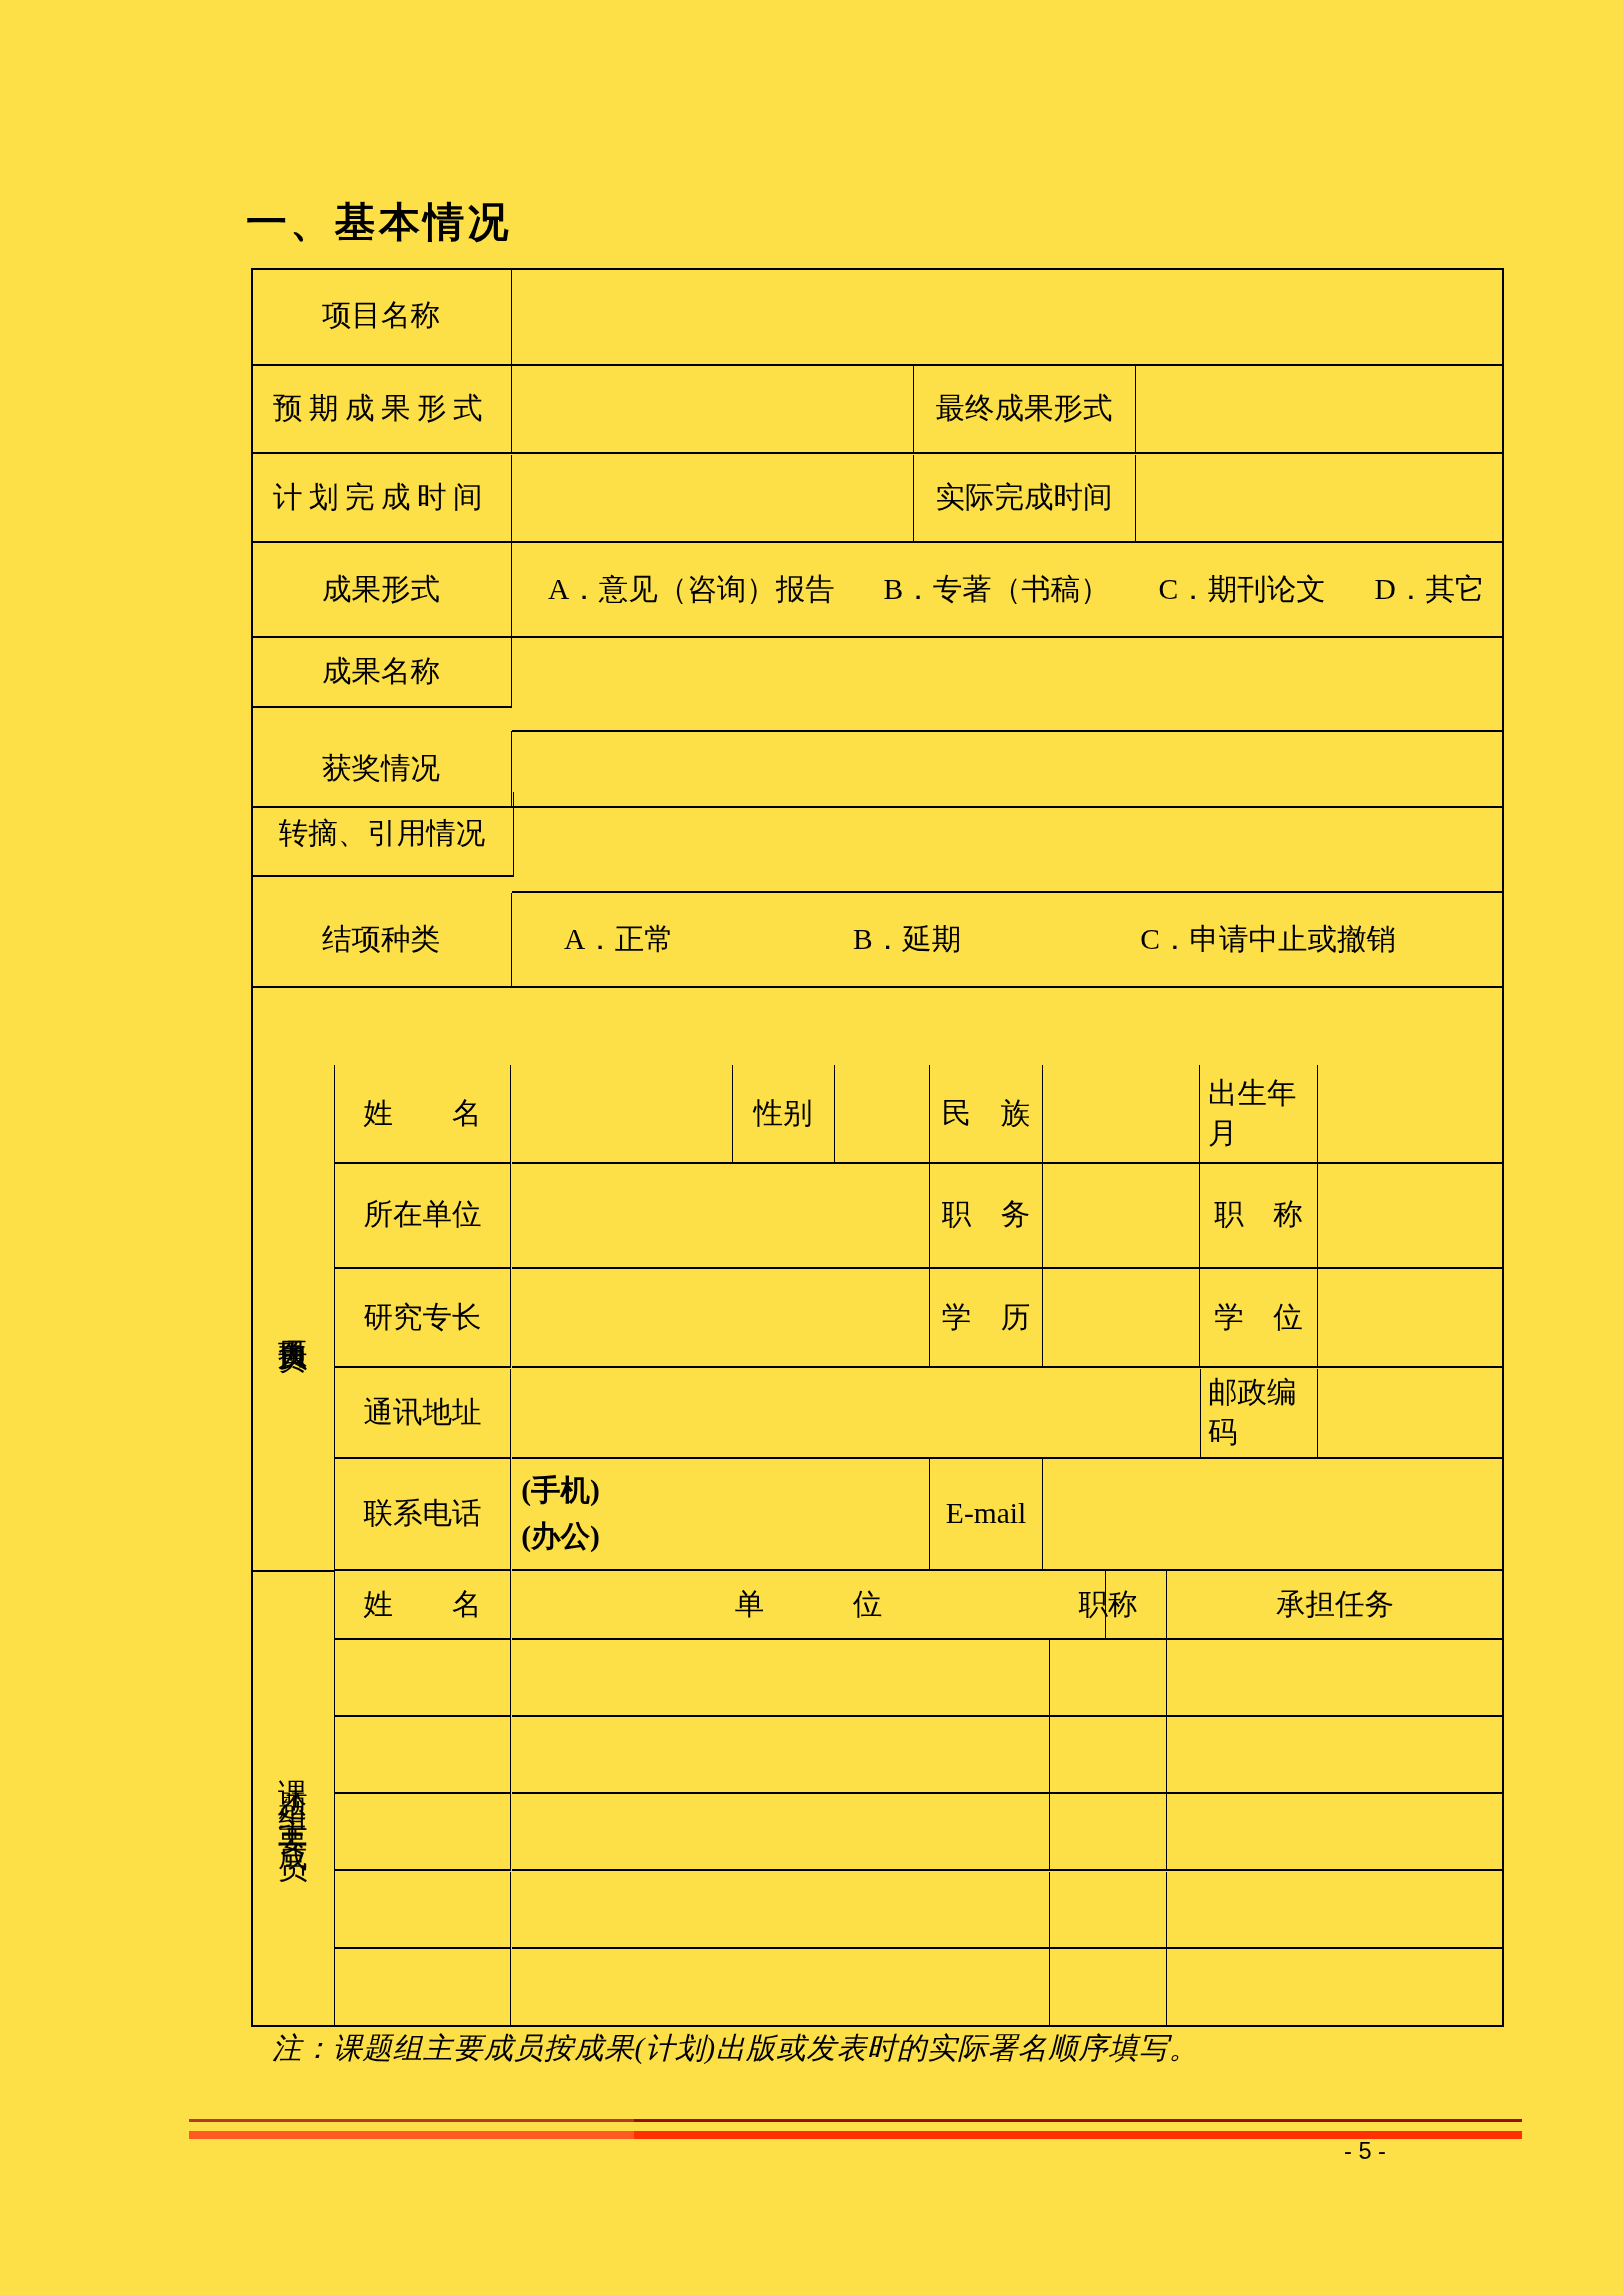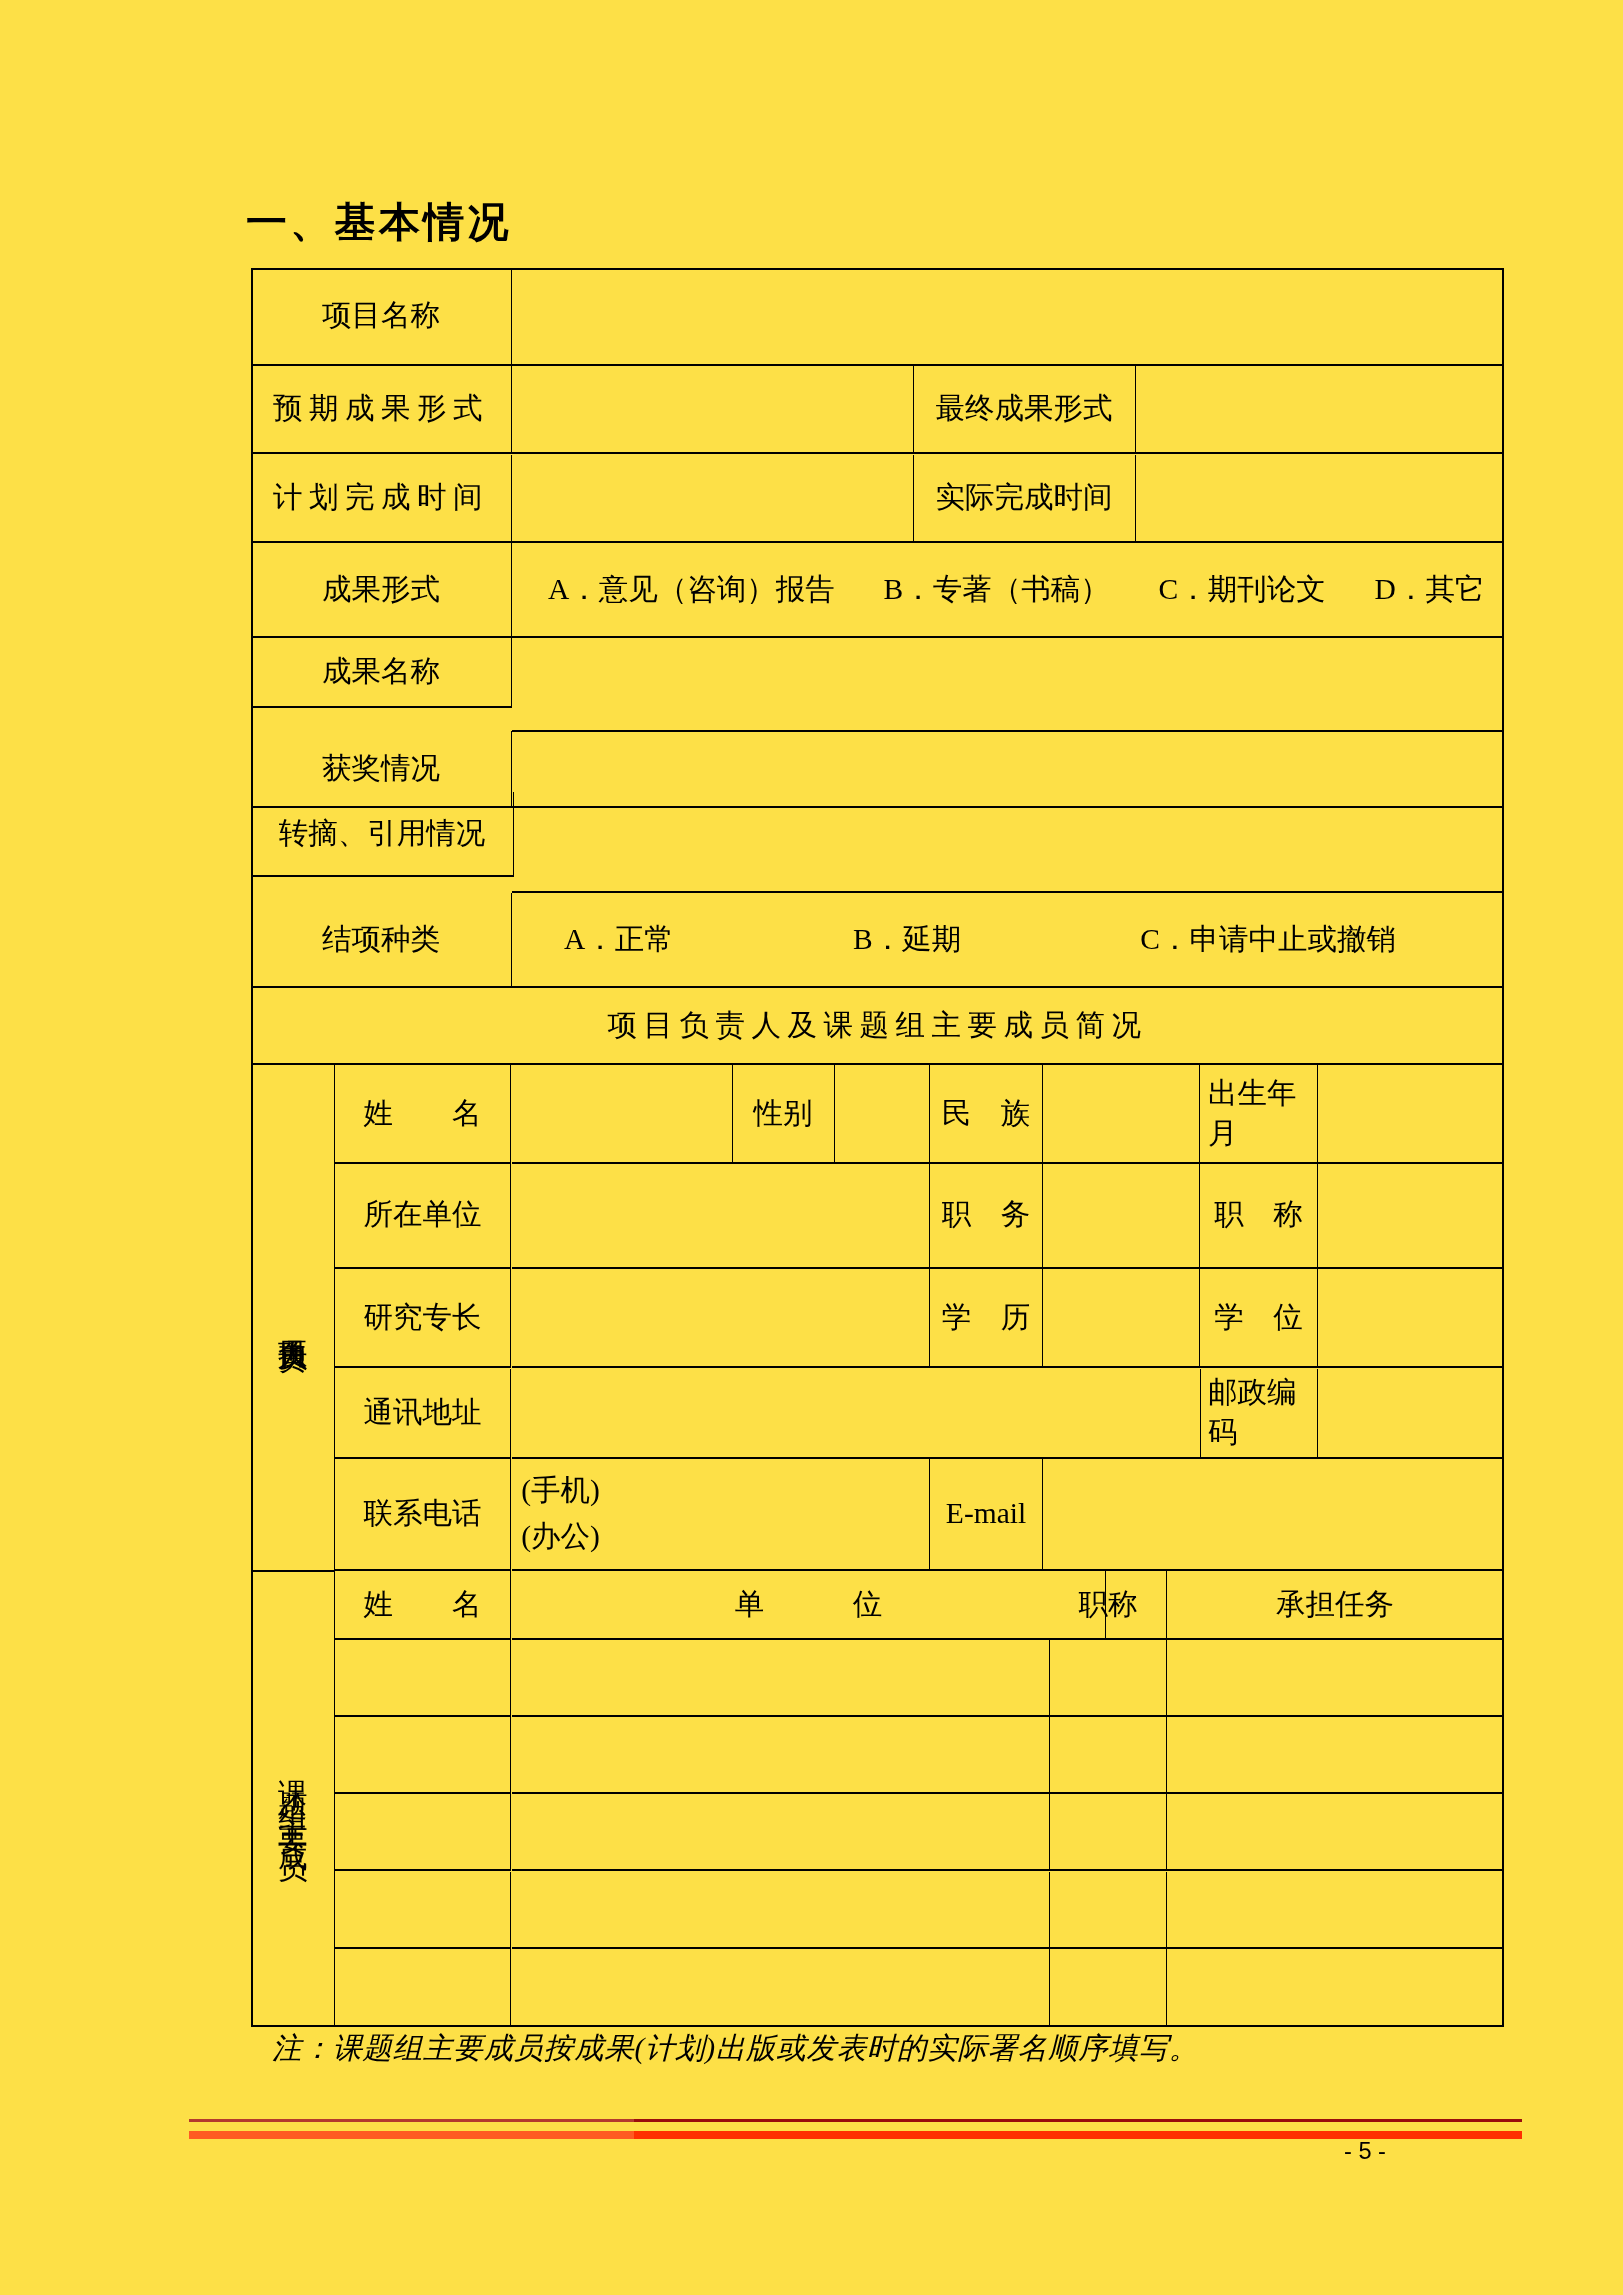--- a/index.html
+++ b/index.html
@@ -12,21 +12,21 @@
   .frame{position:absolute;left:0;top:0;width:100%;height:100%;border:2.6px solid #000;
          box-sizing:border-box;pointer-events:none;}
   .c{position:absolute;box-sizing:border-box;border-right:1.3px solid #000;border-bottom:2.6px solid #000;
      display:flex;align-items:center;justify-content:center;font-size:29.5px;line-height:1.35;
      white-space:pre-wrap;}
   .nr{border-right:none;}
   .nb{border-bottom:none;}
   .sp{letter-spacing:6.5px;}
   .banner{letter-spacing:6.5px;}
   .left{justify-content:flex-start;}
-  .col{flex-direction:column;align-items:flex-start;justify-content:center;}
+  .col{flex-direction:column;align-items:flex-start;justify-content:center;font-weight:bold;}
   .optrow{justify-content:space-between;text-align:right;}
   .wrapbox{display:inline-block;width:99px;line-height:1.35;}
   .vtext{writing-mode:vertical-rl;text-orientation:upright;line-height:1;}
   .vspread{letter-spacing:12.4px;}
   .phline{line-height:1.55;}
   .note{position:absolute;left:272px;top:2029px;font-size:29.5px;font-style:italic;letter-spacing:0.7px;}
   .rule{position:absolute;left:189px;width:1333px;}
   .rule-thin{top:2119px;height:3.3px;
       background:linear-gradient(90deg,#b43a2e 0,#b43a2e 33.4%,#9a0d0d 33.4%,#9a0d0d 100%);}
   .rule-thick{top:2131px;height:7.9px;
@@ -73,21 +73,20 @@
     <div class="c" style="left:0;top:524px;width:263px;height:85px">转摘、引用情况</div>
     <div class="c nr" style="left:261px;top:540px;width:992px;height:85px"></div>
 
     <div class="c" style="left:0;top:625px;width:261px;height:95px">结项种类</div>
     <div class="c nr optrow" style="left:261px;top:625px;width:992px;height:95px;padding:0 108px 0 52px">
       <span>A．正常</span>
       <span>B．延期</span>
       <span>C．申请中止或撤销</span>
     </div>
 
-    <div class="c nr banner" style="left:0;top:720px;width:1253px;height:77px">项目负责人及课题组主要成员简况</div>
 
     <div class="c" style="left:0;top:797px;width:84px;height:507px">
       <span class="vtext">项目负责人</span>
     </div>
 
     <div class="c" style="left:84px;top:797px;width:176px;height:99px">姓　　名</div>
     <div class="c" style="left:261px;top:797px;width:221px;height:99px"></div>
     <div class="c" style="left:481px;top:797px;width:103px;height:99px">性别</div>
     <div class="c" style="left:584px;top:797px;width:95px;height:99px"></div>
     <div class="c" style="left:679px;top:797px;width:113px;height:99px">民　族</div>

